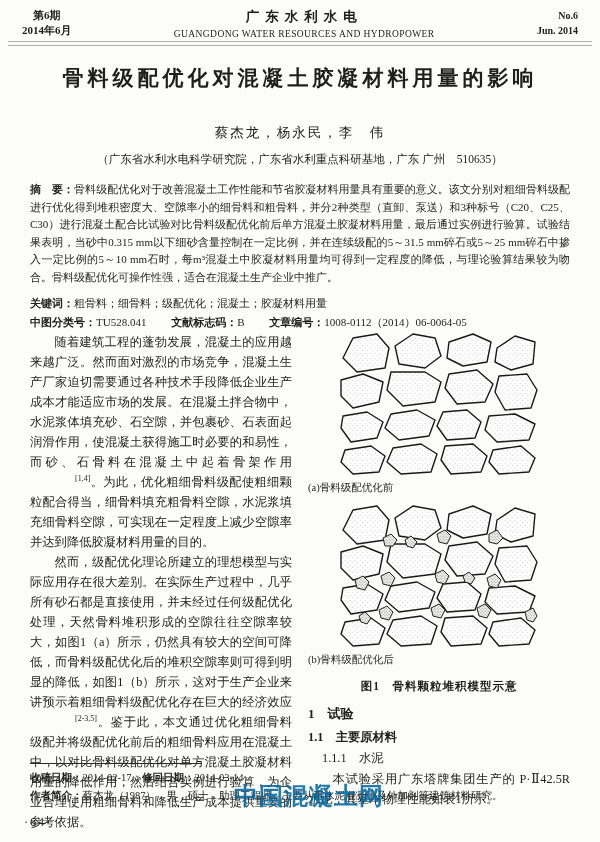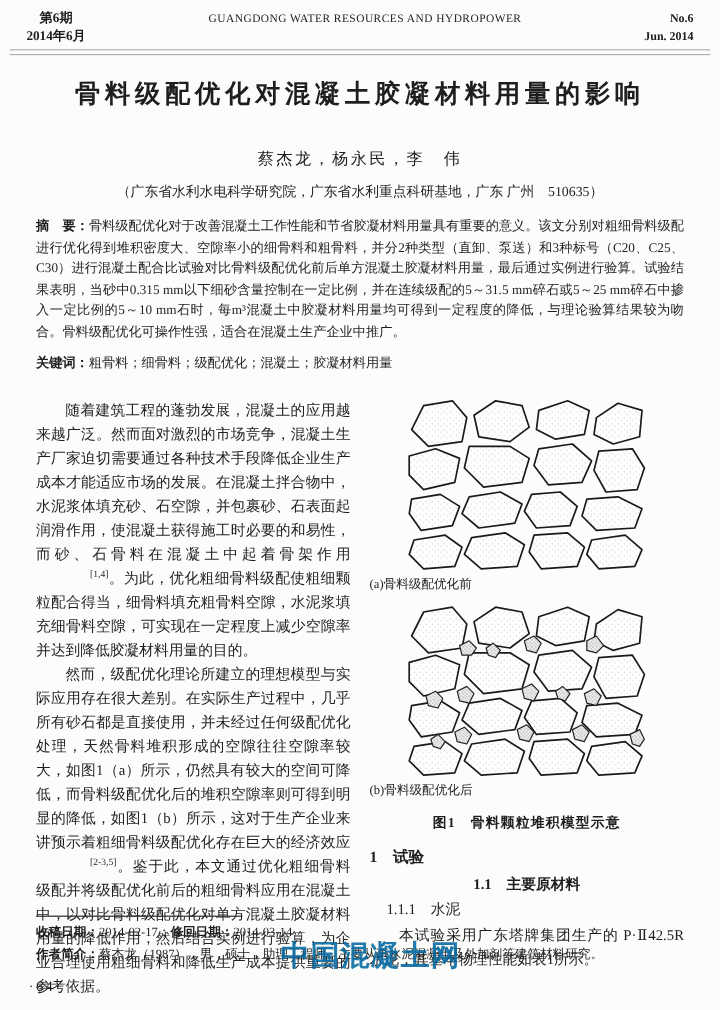--- a/index.html
+++ b/index.html
@@ -30,21 +30,21 @@
   .columns{position:absolute;top:332px;left:30px;width:540px;display:flex;gap:16px;}
   .col{width:262px;font-size:12.3px;line-height:20px;text-align:justify;}
   .col p{margin:0;text-indent:2em;}
   sup{font-size:8px;line-height:0;padding-left:45px;}
   
   .fig{width:100%;text-align:center;}
   .fig svg{display:block;margin:0 auto;}
   .figcap{font-size:10.5px;margin:1px 0 6px;text-align:left;}
   .figtitle{font-size:11.5px;font-weight:bold;margin:2px 0 8px;text-align:center;letter-spacing:1px;}
   .h1{font-size:13px;font-weight:bold;margin:4px 0 3px;text-align:left;}
-  .h2{font-size:12.3px;font-weight:bold;margin:1px 0;text-align:center;}
+  .h2{font-size:12.3px;font-weight:bold;margin:1px 0;text-align:left;}
   .h3{font-size:12.3px;margin:1px 14px;text-align:left;}
   
   .footnote{position:absolute;top:763px;left:30px;width:540px;font-size:10.5px;line-height:17.5px;}
   .fn-rule{width:172px;border-top:1.5px solid #2a2a2a;margin-bottom:5px;}
   .footnote .lbl{font-weight:bold;}
   .pageno{position:absolute;top:815px;left:24px;font-size:12px;letter-spacing:2px;}
   .watermark{
     position:absolute;top:780px;left:234px;font-size:24px;font-weight:bold;
     color:#0369a1;opacity:0.88;letter-spacing:1px;
     font-family:"Liberation Sans","DejaVu Sans",sans-serif;pointer-events:none;
@@ -54,36 +54,42 @@
 <body>
 
 <div class="page">
 
   <div class="header">
     <div class="h-left">
       <div>第6期</div>
       <div>2014年6月</div>
     </div>
     <div class="h-center">
+      <div class="journal-cn">广东水利水电</div>
       <div class="journal-en">GUANGDONG WATER RESOURCES AND HYDROPOWER</div>
     </div>
     <div class="h-right">
       <div>No.6</div>
       <div>Jun. 2014</div>
     </div>
   </div>
   <div class="header-rule"></div>
 
   <div class="title">骨料级配优化对混凝土胶凝材料用量的影响</div>
   <div class="authors">蔡杰龙，杨永民，李　伟</div>
   <div class="affiliation">（广东省水利水电科学研究院，广东省水利重点科研基地，广东 广州　510635）</div>
 
   <div class="meta">
     <div class="abs-line"><span class="lbl">摘　要：</span><span>骨料级配优化对于改善混凝土工作性能和节省胶凝材料用量具有重要的意义。该文分别对粗细骨料级配进行优化得到堆积密度大、空隙率小的细骨料和粗骨料，并分2种类型（直卸、泵送）和3种标号（C20、C25、C30）进行混凝土配合比试验对比骨料级配优化前后单方混凝土胶凝材料用量，最后通过实例进行验算。试验结果表明，当砂中0.315 mm以下细砂含量控制在一定比例，并在连续级配的5～31.5 mm碎石或5～25 mm碎石中掺入一定比例的5～10 mm石时，每m³混凝土中胶凝材料用量均可得到一定程度的降低，与理论验算结果较为吻合。骨料级配优化可操作性强，适合在混凝土生产企业中推广。</span></div>
     <div class="kw-line"><span class="lbl">关键词：</span><span>粗骨料；细骨料；级配优化；混凝土；胶凝材料用量</span></div>
+    <div class="clc-line">
+      <span class="seg"><span class="lbl">中图分类号：</span><span>TU528.041</span></span>
+      <span class="seg"><span class="lbl">文献标志码：</span><span>B</span></span>
+      <span class="seg"><span class="lbl">文章编号：</span><span>1008-0112（2014）06-0064-05</span></span>
+    </div>
   </div>
 
   <div class="columns">
     <div class="col">
       <p><span>随着建筑工程的蓬勃发展，混凝土的应用越来越广泛。然而面对激烈的市场竞争，混凝土生产厂家迫切需要通过各种技术手段降低企业生产成本才能适应市场的发展。在混凝土拌合物中，水泥浆体填充砂、石空隙，并包裹砂、石表面起润滑作用，使混凝土获得施工时必要的和易性，而砂、石骨料在混凝土中起着骨架作用</span><sup>[1,4]</sup><span>。为此，优化粗细骨料级配使粗细颗粒配合得当，细骨料填充粗骨料空隙，水泥浆填充细骨料空隙，可实现在一定程度上减少空隙率并达到降低胶凝材料用量的目的。</span></p>
       <p><span>然而，级配优化理论所建立的理想模型与实际应用存在很大差别。在实际生产过程中，几乎所有砂石都是直接使用，并未经过任何级配优化处理，天然骨料堆积形成的空隙往往空隙率较大，如图1（a）所示，仍然具有较大的空间可降低，而骨料级配优化后的堆积空隙率则可得到明显的降低，如图1（b）所示，这对于生产企业来讲预示着粗细骨料级配优化存在巨大的经济效应</span><sup>[2-3,5]</sup><span>。鉴于此，本文通过优化粗细骨料级配并将级配优化前后的粗细骨料应用在混凝土中，以对比骨料级配优化对单方混凝土胶凝材料用量的降低作用，然后结合实例进行验算，为企业合理使用粗细骨料和降低生产成本提供重要的参考依据。</span></p>
     </div>
 
     <div class="col">
       <div class="fig">

